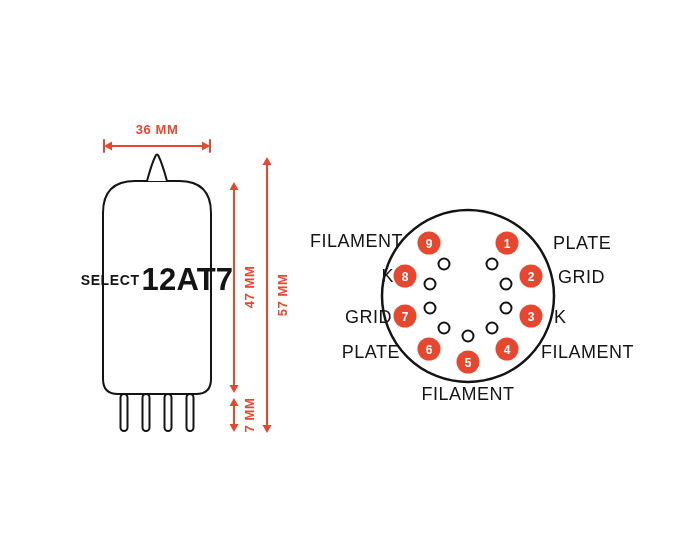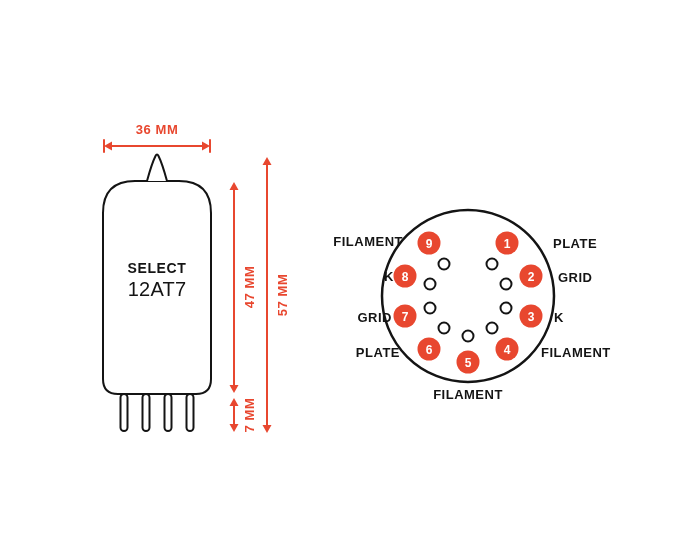--- a/index.html
+++ b/index.html
@@ -15,25 +15,25 @@
     overflow:hidden;
   }
   svg{position:absolute;left:0;top:0;}
   .lineart{stroke:var(--ink);stroke-width:2;fill:#fff;stroke-linejoin:round;stroke-linecap:round;}
   .dimline{stroke:var(--accent);stroke-width:2;fill:none;stroke-linecap:round;}
   .dimhead{fill:var(--accent);stroke:none;}
 
   .tube-label{
     position:absolute;left:157px;top:280px;
     transform:translate(-50%,-50%);
-    display:flex;flex-direction:column;align-items:center;gap:2px;
+    display:flex;flex-direction:row;align-items:center;gap:2px;
     color:var(--ink);text-align:center;white-space:nowrap;
   }
   .tube-brand{font-size:14px;font-weight:700;letter-spacing:.6px;}
-  .tube-model{font-size:20px;font-weight:400;letter-spacing:.2px;}
+  .tube-model{font-size:31px;font-weight:700;letter-spacing:.2px;}
 
   .dim-text{
     position:absolute;color:var(--accent);
     font-weight:800;font-size:13px;letter-spacing:.6px;white-space:nowrap;
     transform:translate(-50%,-50%);
   }
   .dim-text.rot{transform:translate(-50%,-50%) rotate(-90deg);}
 
   .badge{
     position:absolute;width:23px;height:23px;border-radius:50%;
@@ -42,21 +42,21 @@
     font-size:12px;font-weight:700;
     transform:translate(-50%,-50%);
   }
   .hole{
     position:absolute;width:9px;height:9px;border-radius:50%;
     background:#fff;border:2.2px solid var(--ink);
     transform:translate(-50%,-50%);
   }
   .plabel{
     position:absolute;color:var(--ink);
-    font-size:13px;font-weight:700;letter-spacing:.5px;
+    font-size:18px;font-weight:400;letter-spacing:.5px;
     white-space:nowrap;transform:translateY(-50%);
   }
   .plabel.center{transform:translate(-50%,-50%);}
 
   
   .bp1{left:507px;top:243px}.bp2{left:531px;top:276px}.bp3{left:531px;top:316px}
   .bp4{left:507px;top:349px}.bp5{left:468px;top:362px}.bp6{left:429px;top:349px}
   .bp7{left:405px;top:316px}.bp8{left:405px;top:276px}.bp9{left:429px;top:243px}
   
   .h1{left:492px;top:264px}.h2{left:506px;top:284px}.h3{left:506px;top:308px}

